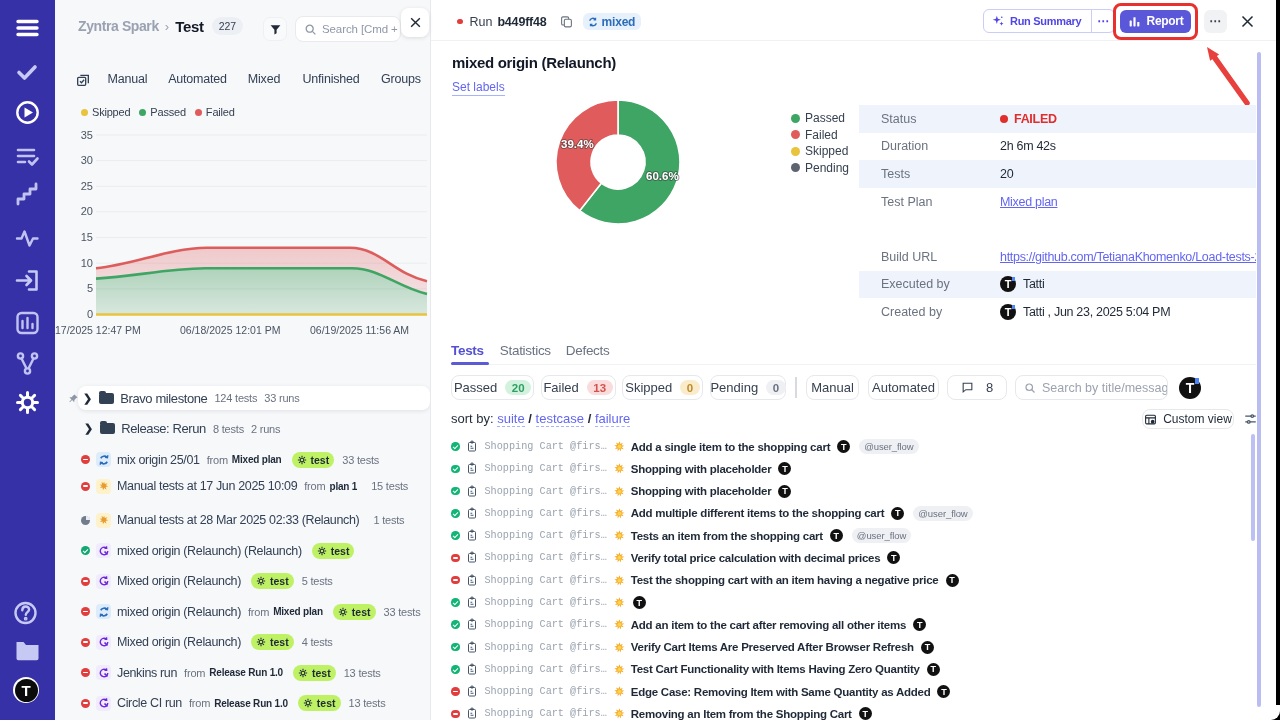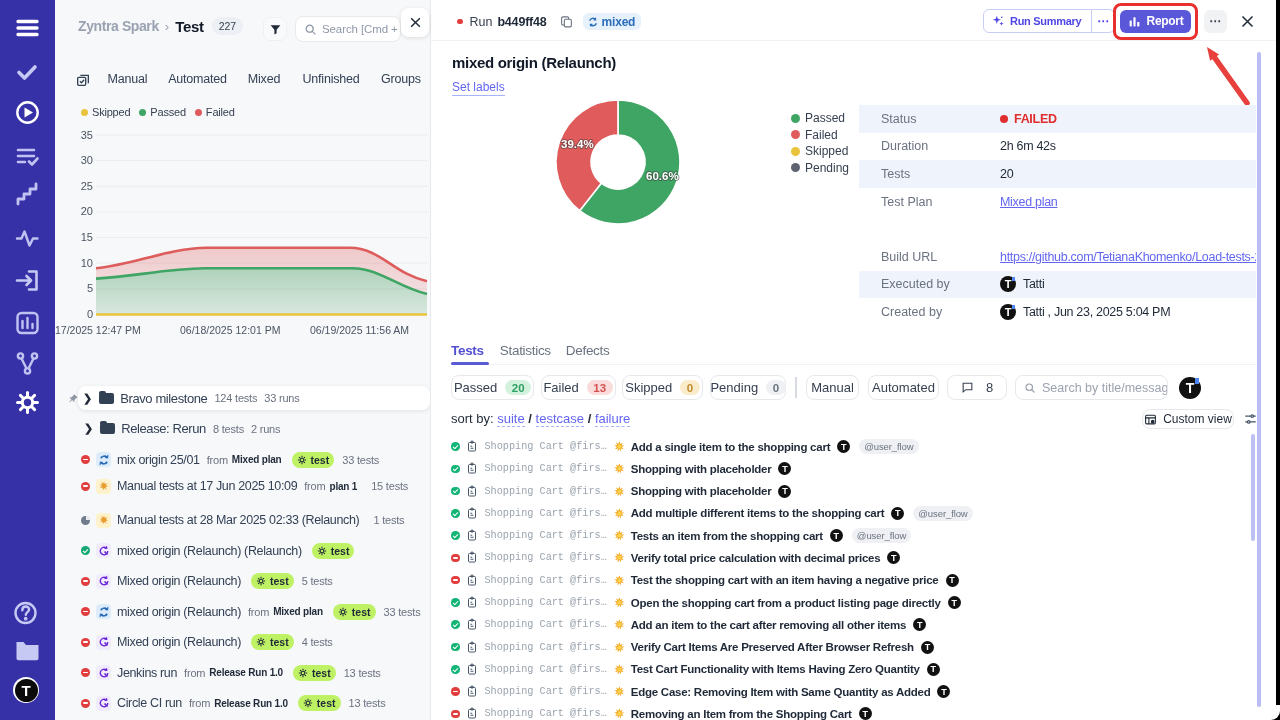--- a/index.html
+++ b/index.html
@@ -608,21 +608,20 @@
           <rect x="5" y="4" width="14" height="17" rx="2"></rect>
           <path d="M9 4a3 3 0 0 1 6 0" fill="none"></path>
           <rect x="10" y="2.5" width="4" height="3.5" rx="1" fill="#475569" stroke="none"></rect>
           <path d="M9 11.5h3.5M9 15.5h6" stroke-width="2.2"></path>
         </svg>
         <span class="mono">Shopping Cart @firs…</span>
         <svg width="13" height="13" viewBox="0 0 24 24" style="margin-left:6px;">
           <path d="M12 2.5l1.5 5 4.6-2.3-2.5 4.3 5.4.9-4.7 2.6 3.5 4-5.2-1.2.1 5.4-3-4.5-3.2 4.3.3-5.3-5.2 1 3.6-3.9L2.5 10l5.3-.7-2.3-4.9 4.6 2.4z" fill="#f5a623"></path>
           <path d="M12 6.5l.9 3 2.8-1.4-1.5 2.6 3.2.5-2.8 1.6 2.1 2.4-3.1-.7.1 3.2-1.8-2.7-1.9 2.6.2-3.2-3.1.6 2.2-2.3-2.8-1.7 3.2-.4-1.4-3 2.8 1.5z" fill="#fbd34d"></path>
         </svg>
-        <span class="ttl2">Open the shopping cart from a product listing page directly</span>
         <span class="sav">T</span>
       </div>
 <div class="trow" style="top:613.6px;">
         <span class="tst ckw" style="background:#12b576;"></span>
         <svg width="12" height="13" viewBox="0 0 24 24" fill="none" stroke="#475569" stroke-width="2">
           <rect x="5" y="4" width="14" height="17" rx="2"></rect>
           <path d="M9 4a3 3 0 0 1 6 0" fill="none"></path>
           <rect x="10" y="2.5" width="4" height="3.5" rx="1" fill="#475569" stroke="none"></rect>
           <path d="M9 11.5h3.5M9 15.5h6" stroke-width="2.2"></path>
         </svg>

